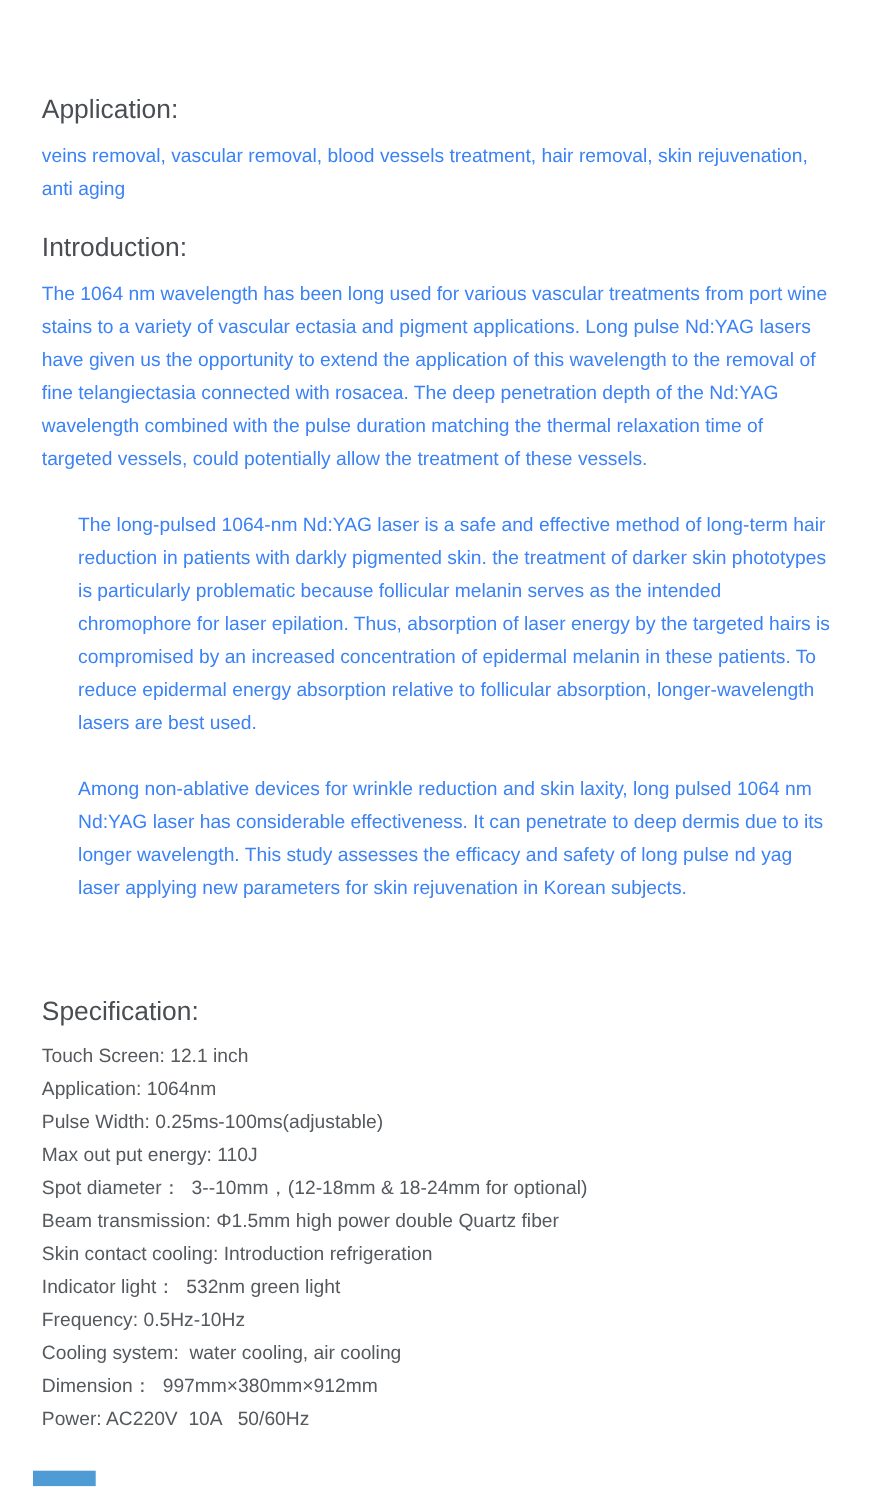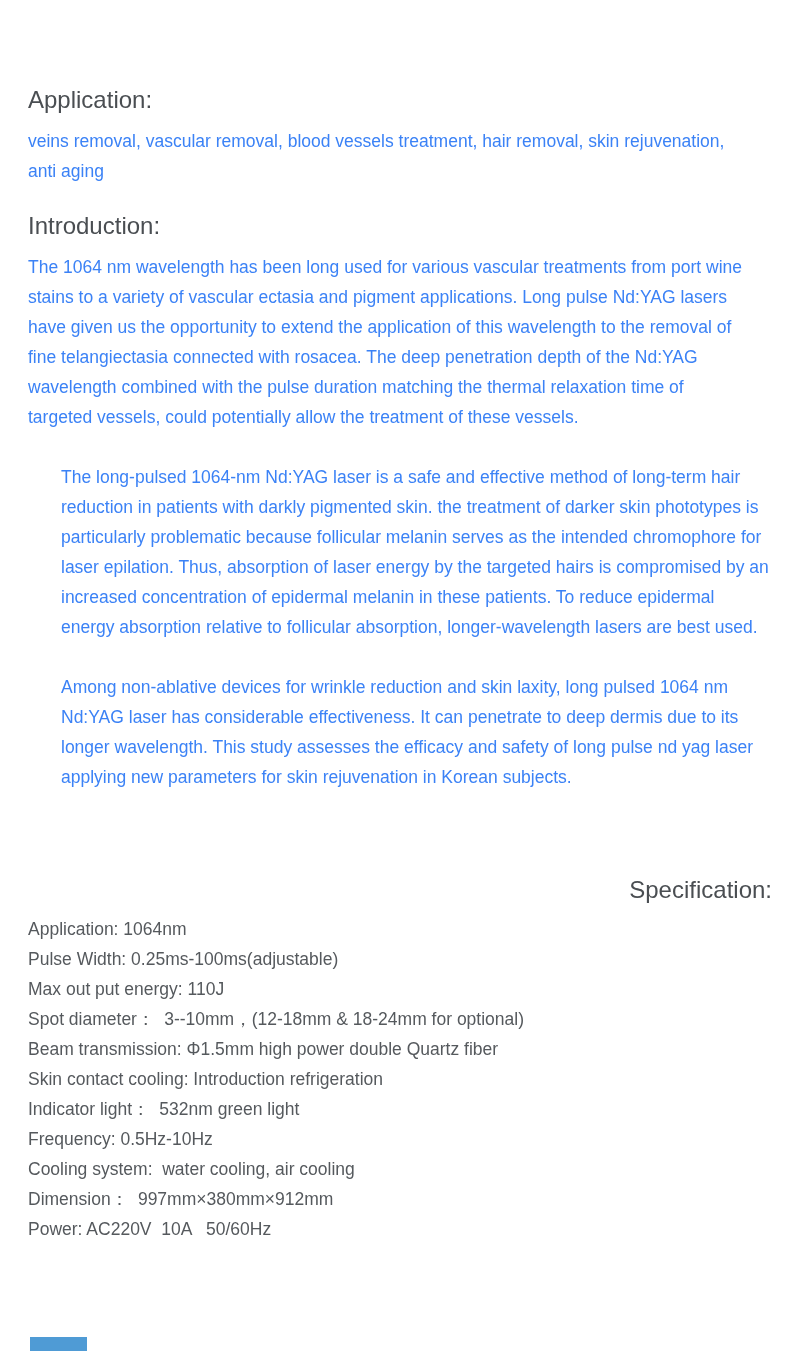--- a/index.html
+++ b/index.html
@@ -5,34 +5,34 @@
   html, body { margin: 0; padding: 0; }
   body {
     width: 800px;
     height: 1362px;
     background: #ffffff;
     font-family: "Liberation Sans", sans-serif;
     position: relative;
     overflow: hidden;
   }
   .page {
-    padding: 0 28px;
+    padding: 0 38px;
     box-sizing: border-box;
     width: 800px;
   }
   .section-heading {
     font-size: 24px;
     line-height: 28px;
     color: #4a4e52;
     font-weight: 500;
     margin: 0;
   }
   .heading-application    { padding-top: 86px; }
   .heading-introduction   { padding-top: 26px; }
-  .heading-specification  { padding-top: 84px; text-align: right; }
+  .heading-specification  { padding-top: 84px; }
   .body-text {
     font-size: 17.5px;
     line-height: 30px;
     color: #3b82f6;
     margin: 12px 0 0 0;
     max-width: 724px;
   }
   .paragraph + .paragraph { margin-top: 30px; margin-left: 33px; }
   .spec-list { margin-top: 10px; }
   .spec-item {
@@ -64,20 +64,21 @@
   <section>
     <h2 class="section-heading heading-introduction">Introduction:</h2>
     <p class="body-text paragraph">The 1064 nm wavelength has been long used for various vascular treatments from port wine stains to a variety of vascular ectasia and pigment applications. Long pulse Nd:YAG lasers have given us the opportunity to extend the application of this wavelength to the removal of fine telangiectasia connected with rosacea. The deep penetration depth of the Nd:YAG wavelength combined with the pulse duration matching the thermal relaxation time of targeted vessels, could potentially allow the treatment of these vessels.</p>
     <p class="body-text paragraph">The long-pulsed 1064-nm Nd:YAG laser is a safe and effective method of long-term hair reduction in patients with darkly pigmented skin. the treatment of darker skin phototypes is particularly problematic because follicular melanin serves as the intended chromophore for laser epilation. Thus, absorption of laser energy by the targeted hairs is compromised by an increased concentration of epidermal melanin in these patients. To reduce epidermal energy absorption relative to follicular absorption, longer-wavelength lasers are best used.</p>
     <p class="body-text paragraph">Among non-ablative devices for wrinkle reduction and skin laxity, long pulsed 1064 nm Nd:YAG laser has considerable effectiveness. It can penetrate to deep dermis due to its longer wavelength. This study assesses the efficacy and safety of long pulse nd yag laser applying new parameters for skin rejuvenation in Korean subjects.</p>
   </section>
 
   <section>
     <h2 class="section-heading heading-specification">Specification:</h2>
     <div class="spec-list">
+      <div class="spec-item">Touch Screen: 12.1 inch</div>
       <div class="spec-item">Application: 1064nm</div>
       <div class="spec-item">Pulse Width: 0.25ms-100ms(adjustable)</div>
       <div class="spec-item">Max out put energy: 110J</div>
       <div class="spec-item">Spot diameter：  3--10mm，(12-18mm &amp; 18-24mm for optional)</div>
       <div class="spec-item">Beam transmission: Φ1.5mm high power double Quartz fiber</div>
       <div class="spec-item">Skin contact cooling: Introduction refrigeration</div>
       <div class="spec-item">Indicator light：  532nm green light</div>
       <div class="spec-item">Frequency: 0.5Hz-10Hz</div>
       <div class="spec-item">Cooling system:  water cooling, air cooling</div>
       <div class="spec-item">Dimension：  997mm×380mm×912mm</div>

